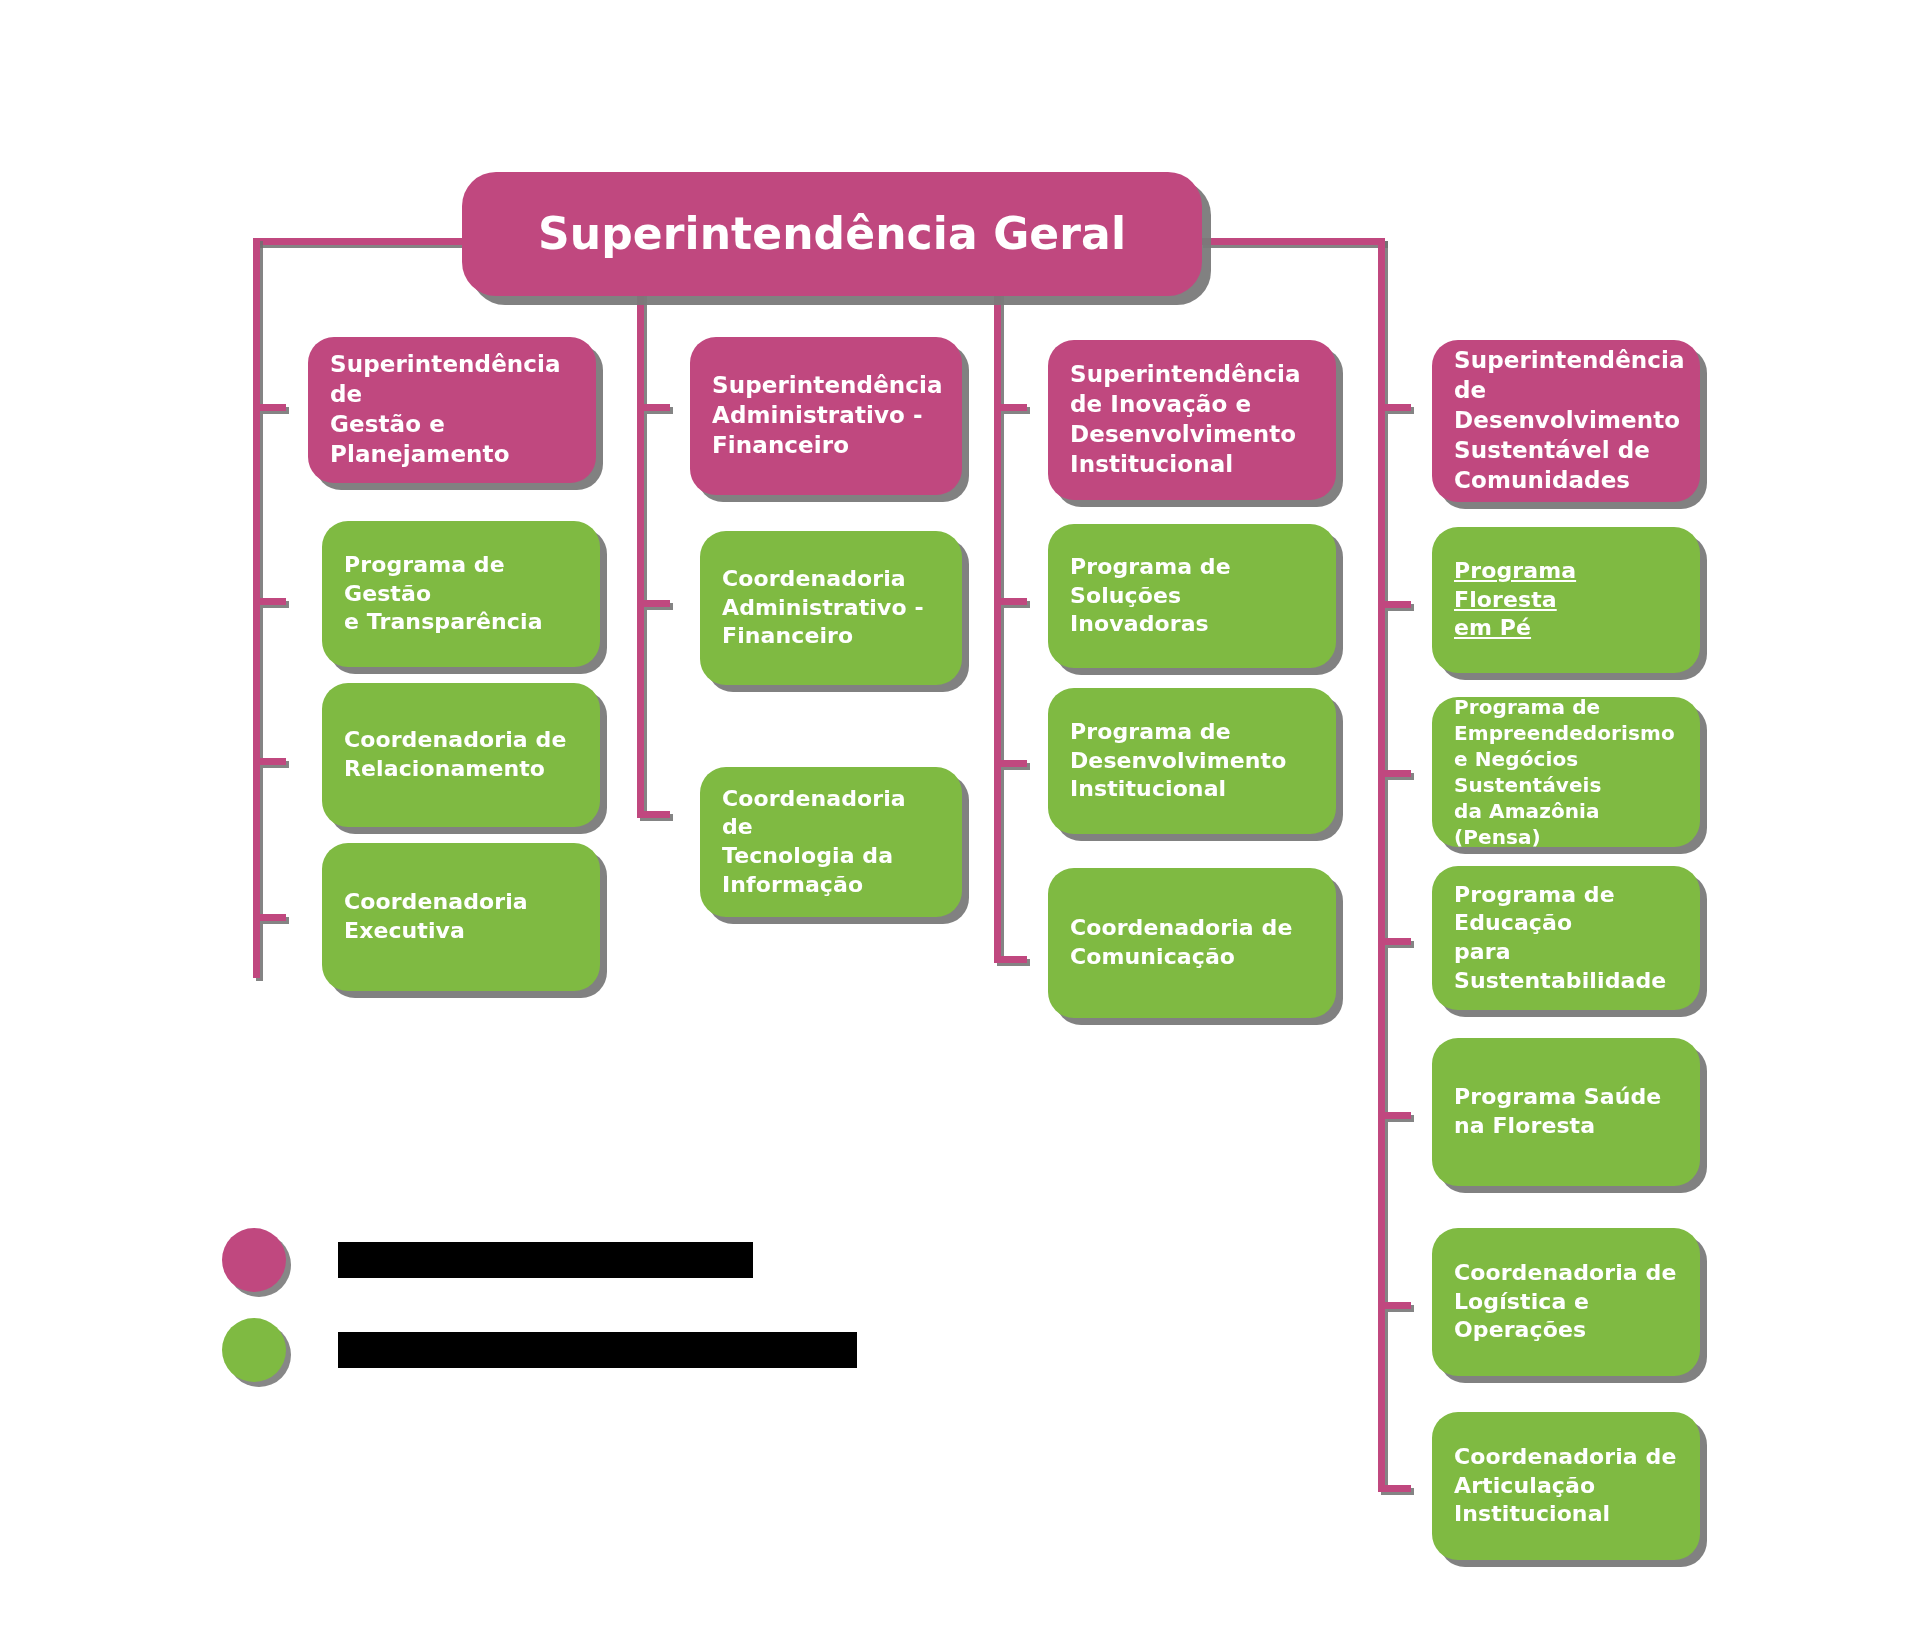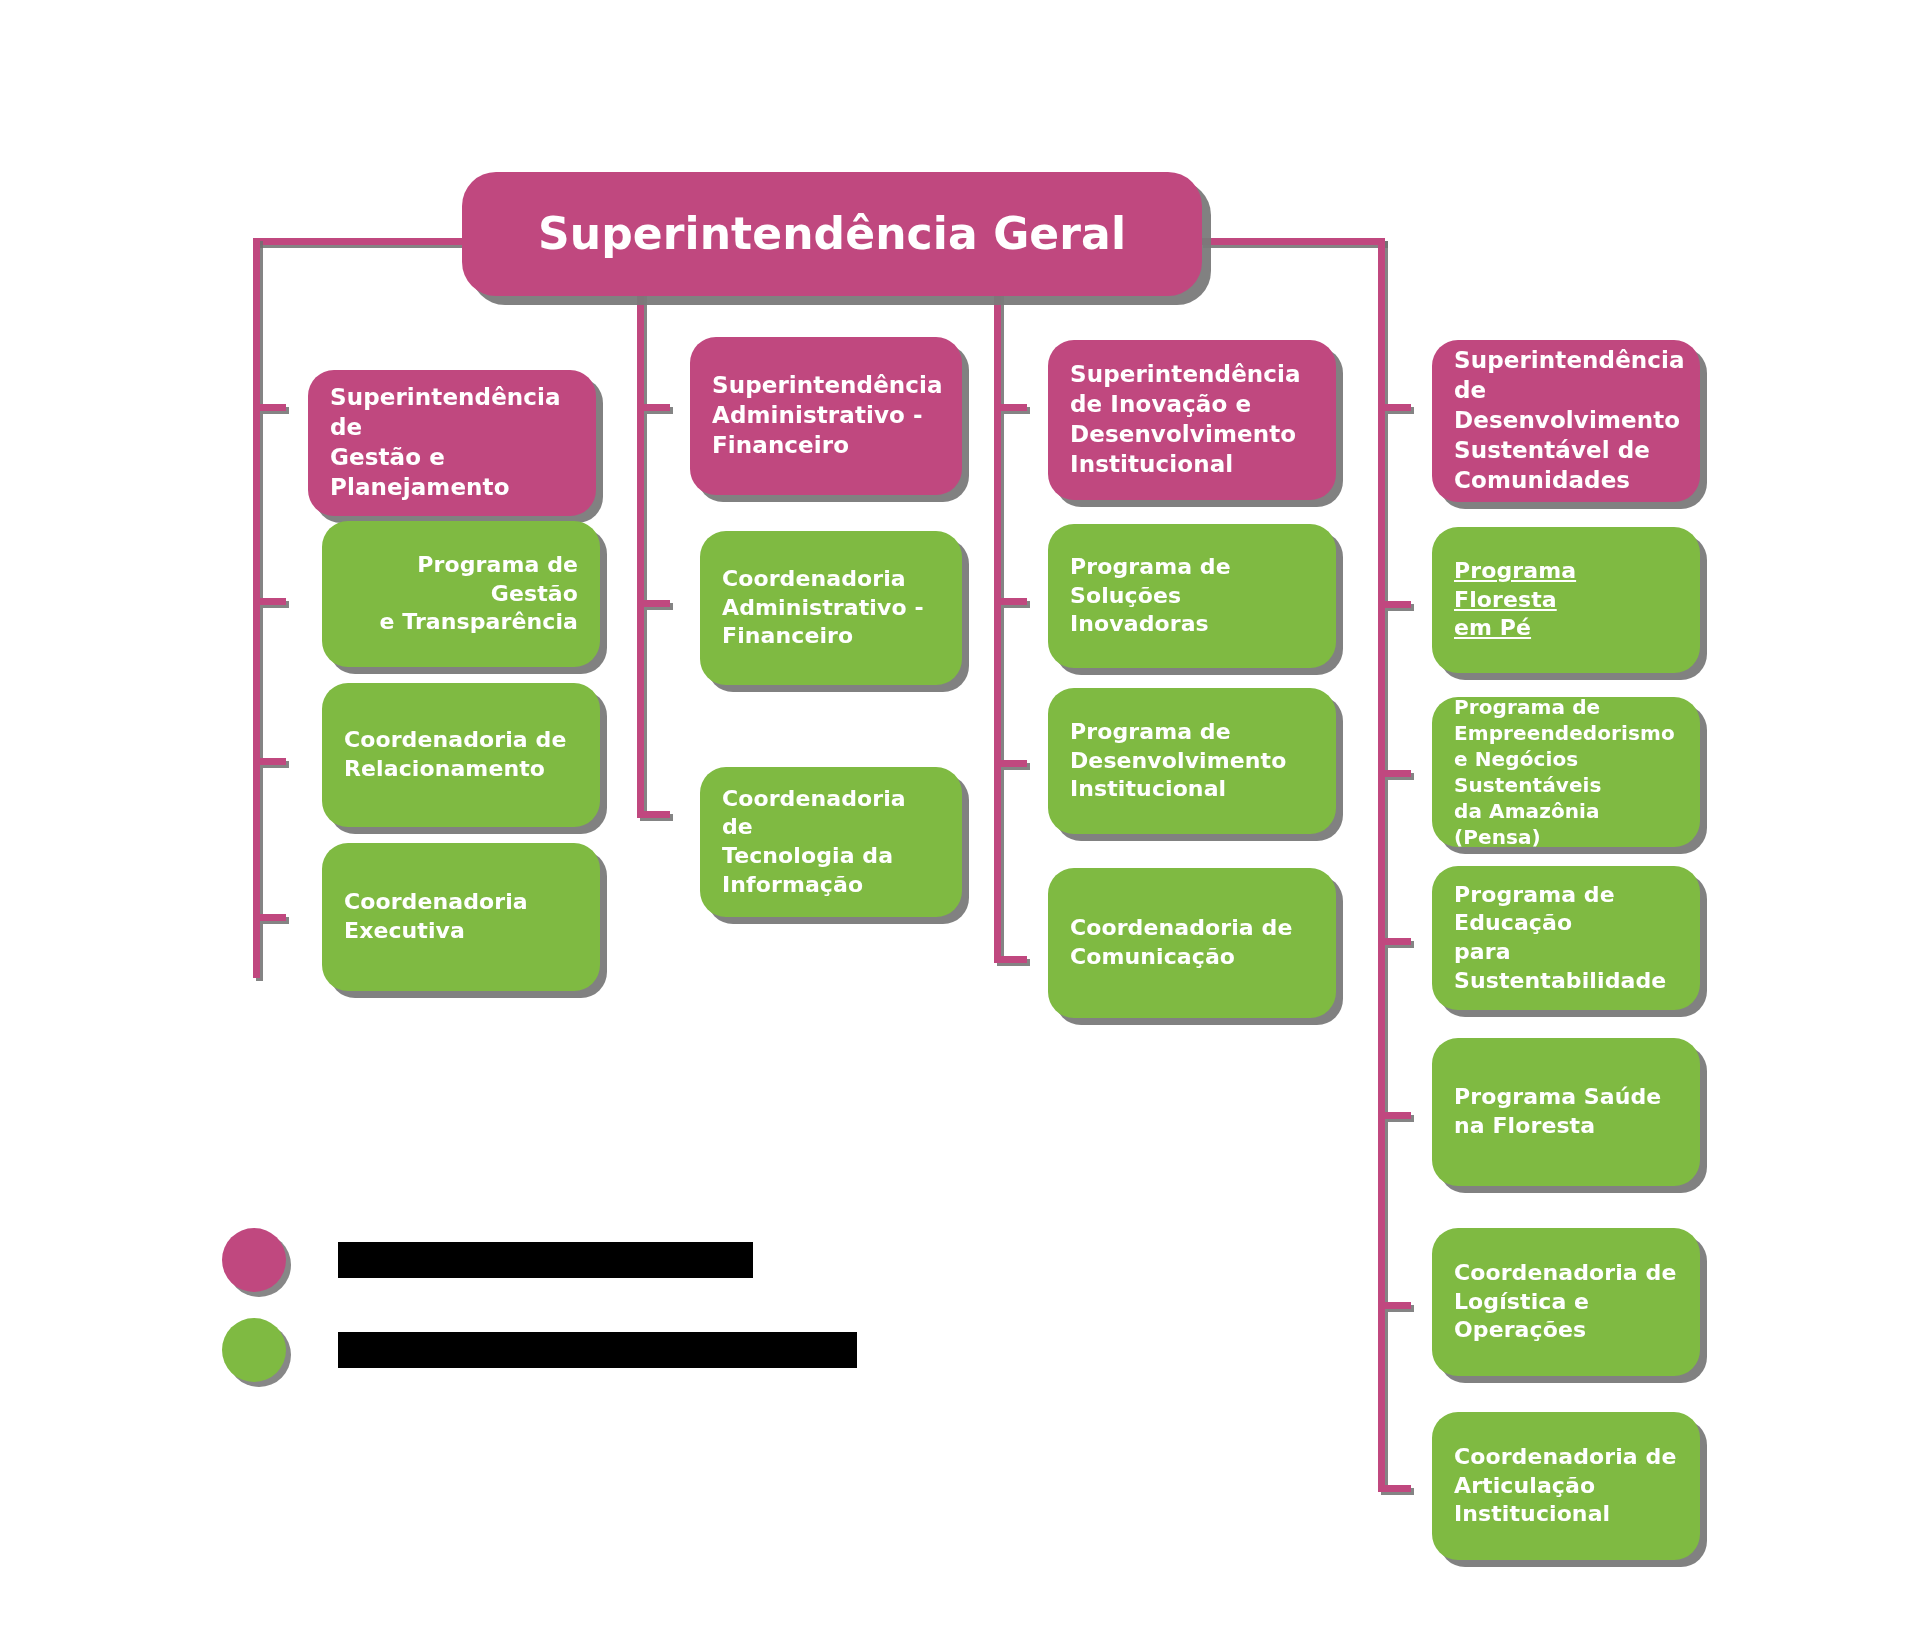--- a/index.html
+++ b/index.html
@@ -138,25 +138,25 @@
   <div class="stub" style="left:1385px; top:770px;"></div>
   <div class="stub" style="left:1385px; top:938px;"></div>
   <div class="stub" style="left:1385px; top:1112px;"></div>
   <div class="stub" style="left:1385px; top:1302px;"></div>
   <div class="stub" style="left:1385px; top:1485px;"></div>
 
   <div class="node pink root" style="left:462px; top:172px; width:740px; height:124px;">
     <span class="label">Superintendência Geral</span>
   </div>
 
-  <div class="node pink lvl1" style="left:308px; top:337px; width:288px; height:146px;margin-top:33px;">
+  <div class="node pink lvl1" style="left:308px; top:337px; width:288px; height:146px;">
     <span class="label">Superintendência de
 Gestão e Planejamento</span>
   </div>
-  <div class="node green lvl2" style="left:322px; top:521px; width:278px; height:146px;text-align:right;">
+  <div class="node green lvl2" style="left:322px; top:521px; width:278px; height:146px;">
     <span class="label">Programa de Gestão
 e Transparência</span>
   </div>
   <div class="node green lvl2" style="left:322px; top:683px; width:278px; height:144px;">
     <span class="label">Coordenadoria de
 Relacionamento</span>
   </div>
   <div class="node green lvl2" style="left:322px; top:843px; width:278px; height:148px;">
     <span class="label">Coordenadoria
 Executiva</span>

